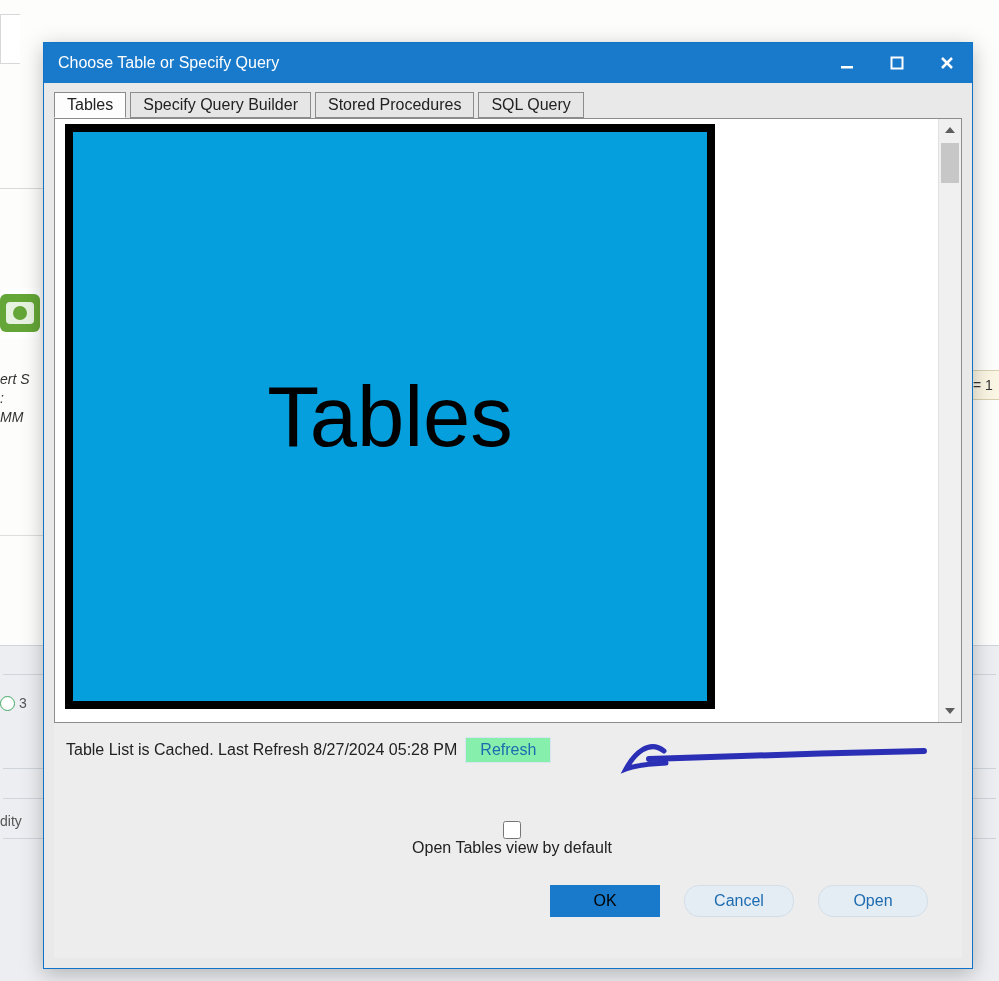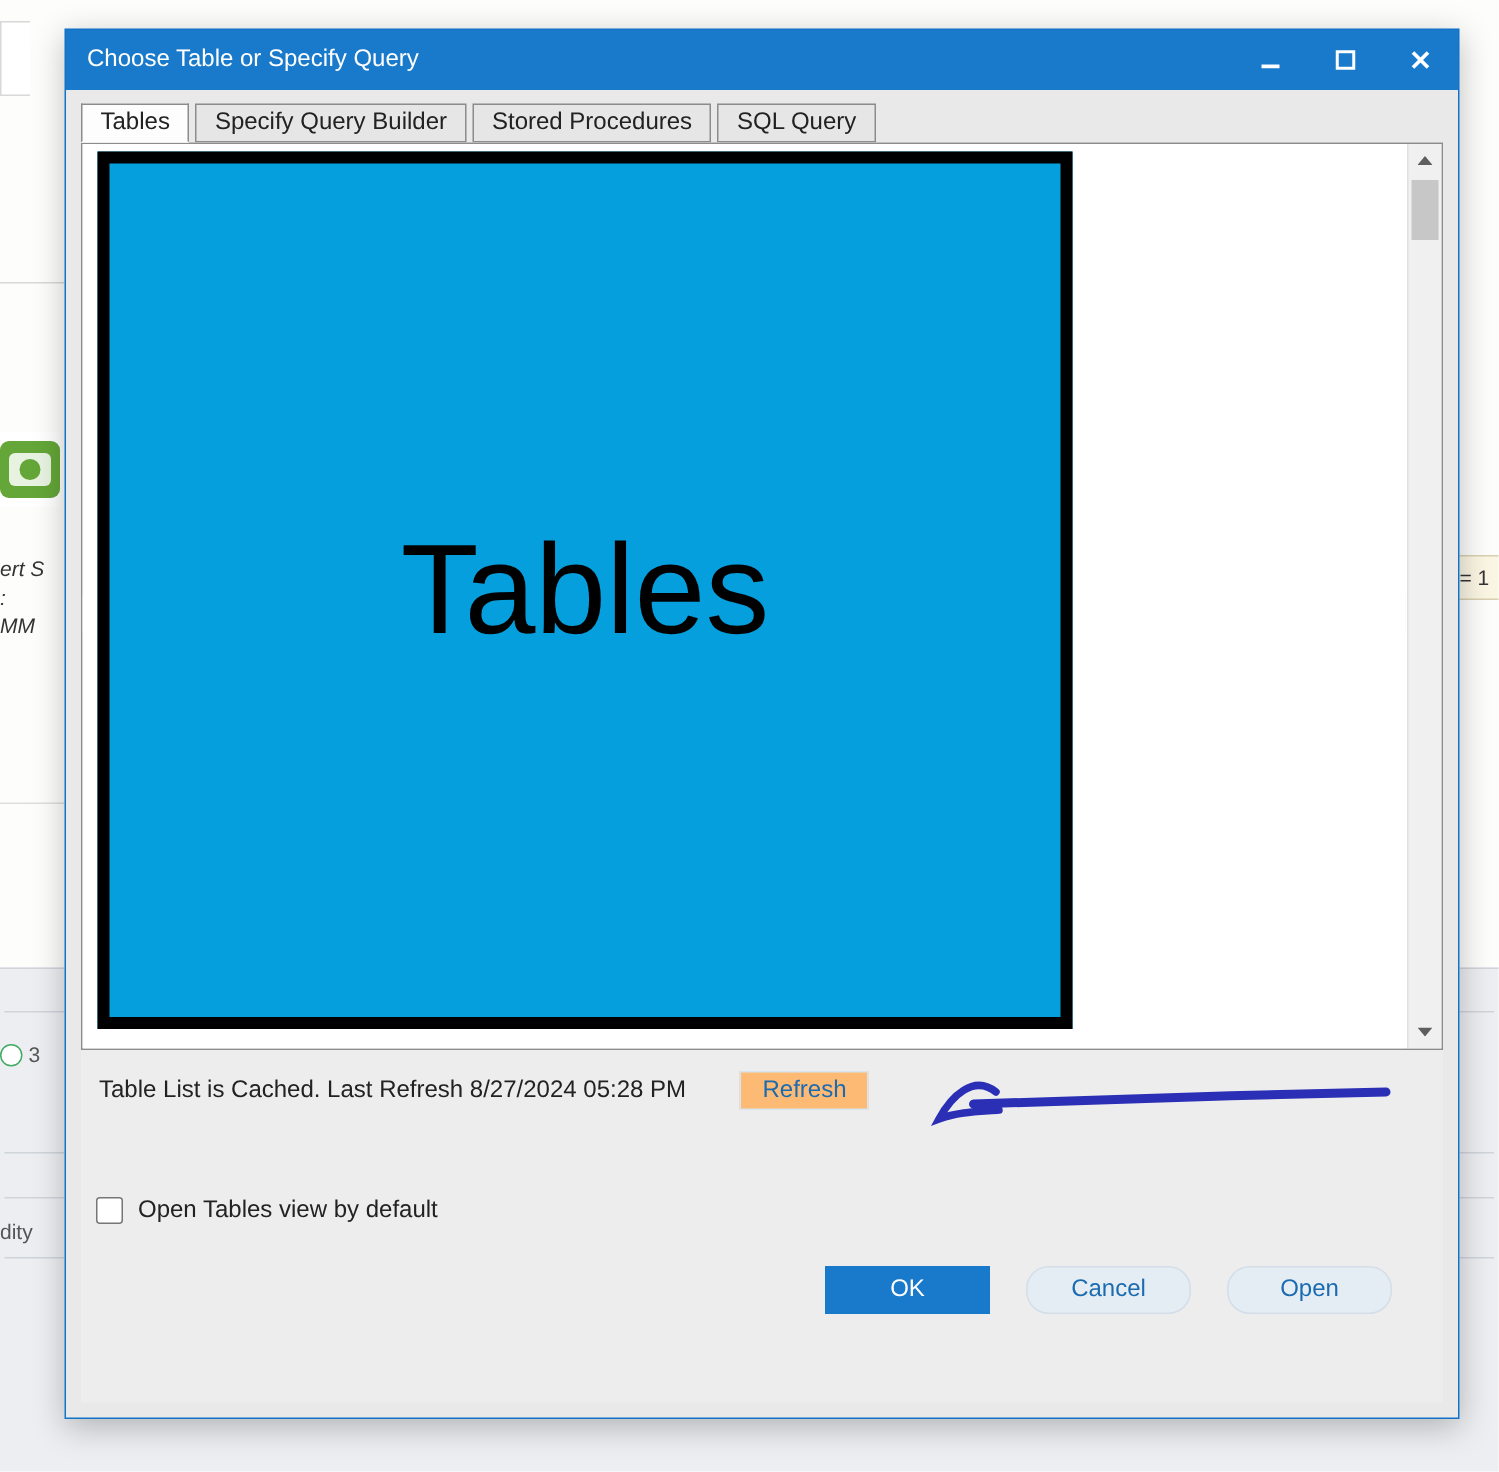--- a/index.html
+++ b/index.html
@@ -46,21 +46,21 @@
     .bg-right-eq {
       position:absolute; right:0; top:370px; width:30px; height:30px;
       background:#fbf6e3; border:1px solid #d8d0b0; border-right:none;
       display:flex; align-items:center; justify-content:flex-start;
       font-size:14px; color:#333; padding-left:3px;
     }
 
     
     .dialog {
       position: absolute;
-      left: 43px; top: 19px;
+      left: 43px; top: 42px;
       width: 930px; height: 927px;
       background: #e9e9e9;
       border: 1px solid #1173c7;
       box-shadow: 0 5px 20px rgba(0,0,0,0.25);
       display: flex; flex-direction: column;
     }
 
     .titlebar {
       height: 40px; background: #1979ca;
       display:flex; align-items:center; padding:0 0 0 14px;
@@ -145,45 +145,45 @@
       background:#c7c7c7; border-radius:0;
     }
 
     .cache-row {
       display:flex; align-items:center; gap:8px;
       padding: 14px 2px 10px 12px;
       font-size:16px; color:#222;
       position: relative;
     }
     .refresh-btn {
-      background:#fdba74; border:1px solid #d7e5f1; color:#1c6bb0;
-      padding:3px 14px; font-size:16px; cursor:pointer;margin-left:28px;
+      background:#86efac; border:1px solid #d7e5f1; color:#1c6bb0;
+      padding:3px 14px; font-size:16px; cursor:pointer;
     }
     
     .arrow-anno { position:absolute; left:550px; top:6px; width:340px; height:70px; pointer-events:none;}
 
     .check-row {
       padding: 48px 2px 10px 10px;
-      display:flex; align-items:center; gap:10px;
-      font-size:16px; color:#222;
+      display:flex; align-items:center; 
+      font-size:16px; color:#222;flex-direction:column;
     }
     .check-row input[type=checkbox]{
       width:18px; height:18px; accent-color:#1979ca; border:1px solid #666;
     }
 
     .button-row {
       display:flex; justify-content:flex-end; gap:24px;
       padding: 18px 34px 24px 10px;
     }
     .btn {
       width:110px; height:32px; font-size:16px;
       display:flex; align-items:center; justify-content:center;
       border:1px solid transparent; cursor:pointer;
     }
-    .btn-primary { background:#1979ca; color:#ffffff; border-color:#1979ca;}
+    .btn-primary { background:#1979ca; color:#000000; border-color:#1979ca;}
     .btn-secondary { background:#e5edf4; color:#1c6bb0; border-color:#d4dee8;border-radius:15px;}
 
   </style>
 </head>
 <body>
 
 <div class="bg-page">
   <div class="bg-left-box"></div>
   <div class="bg-hr1"></div>
 

